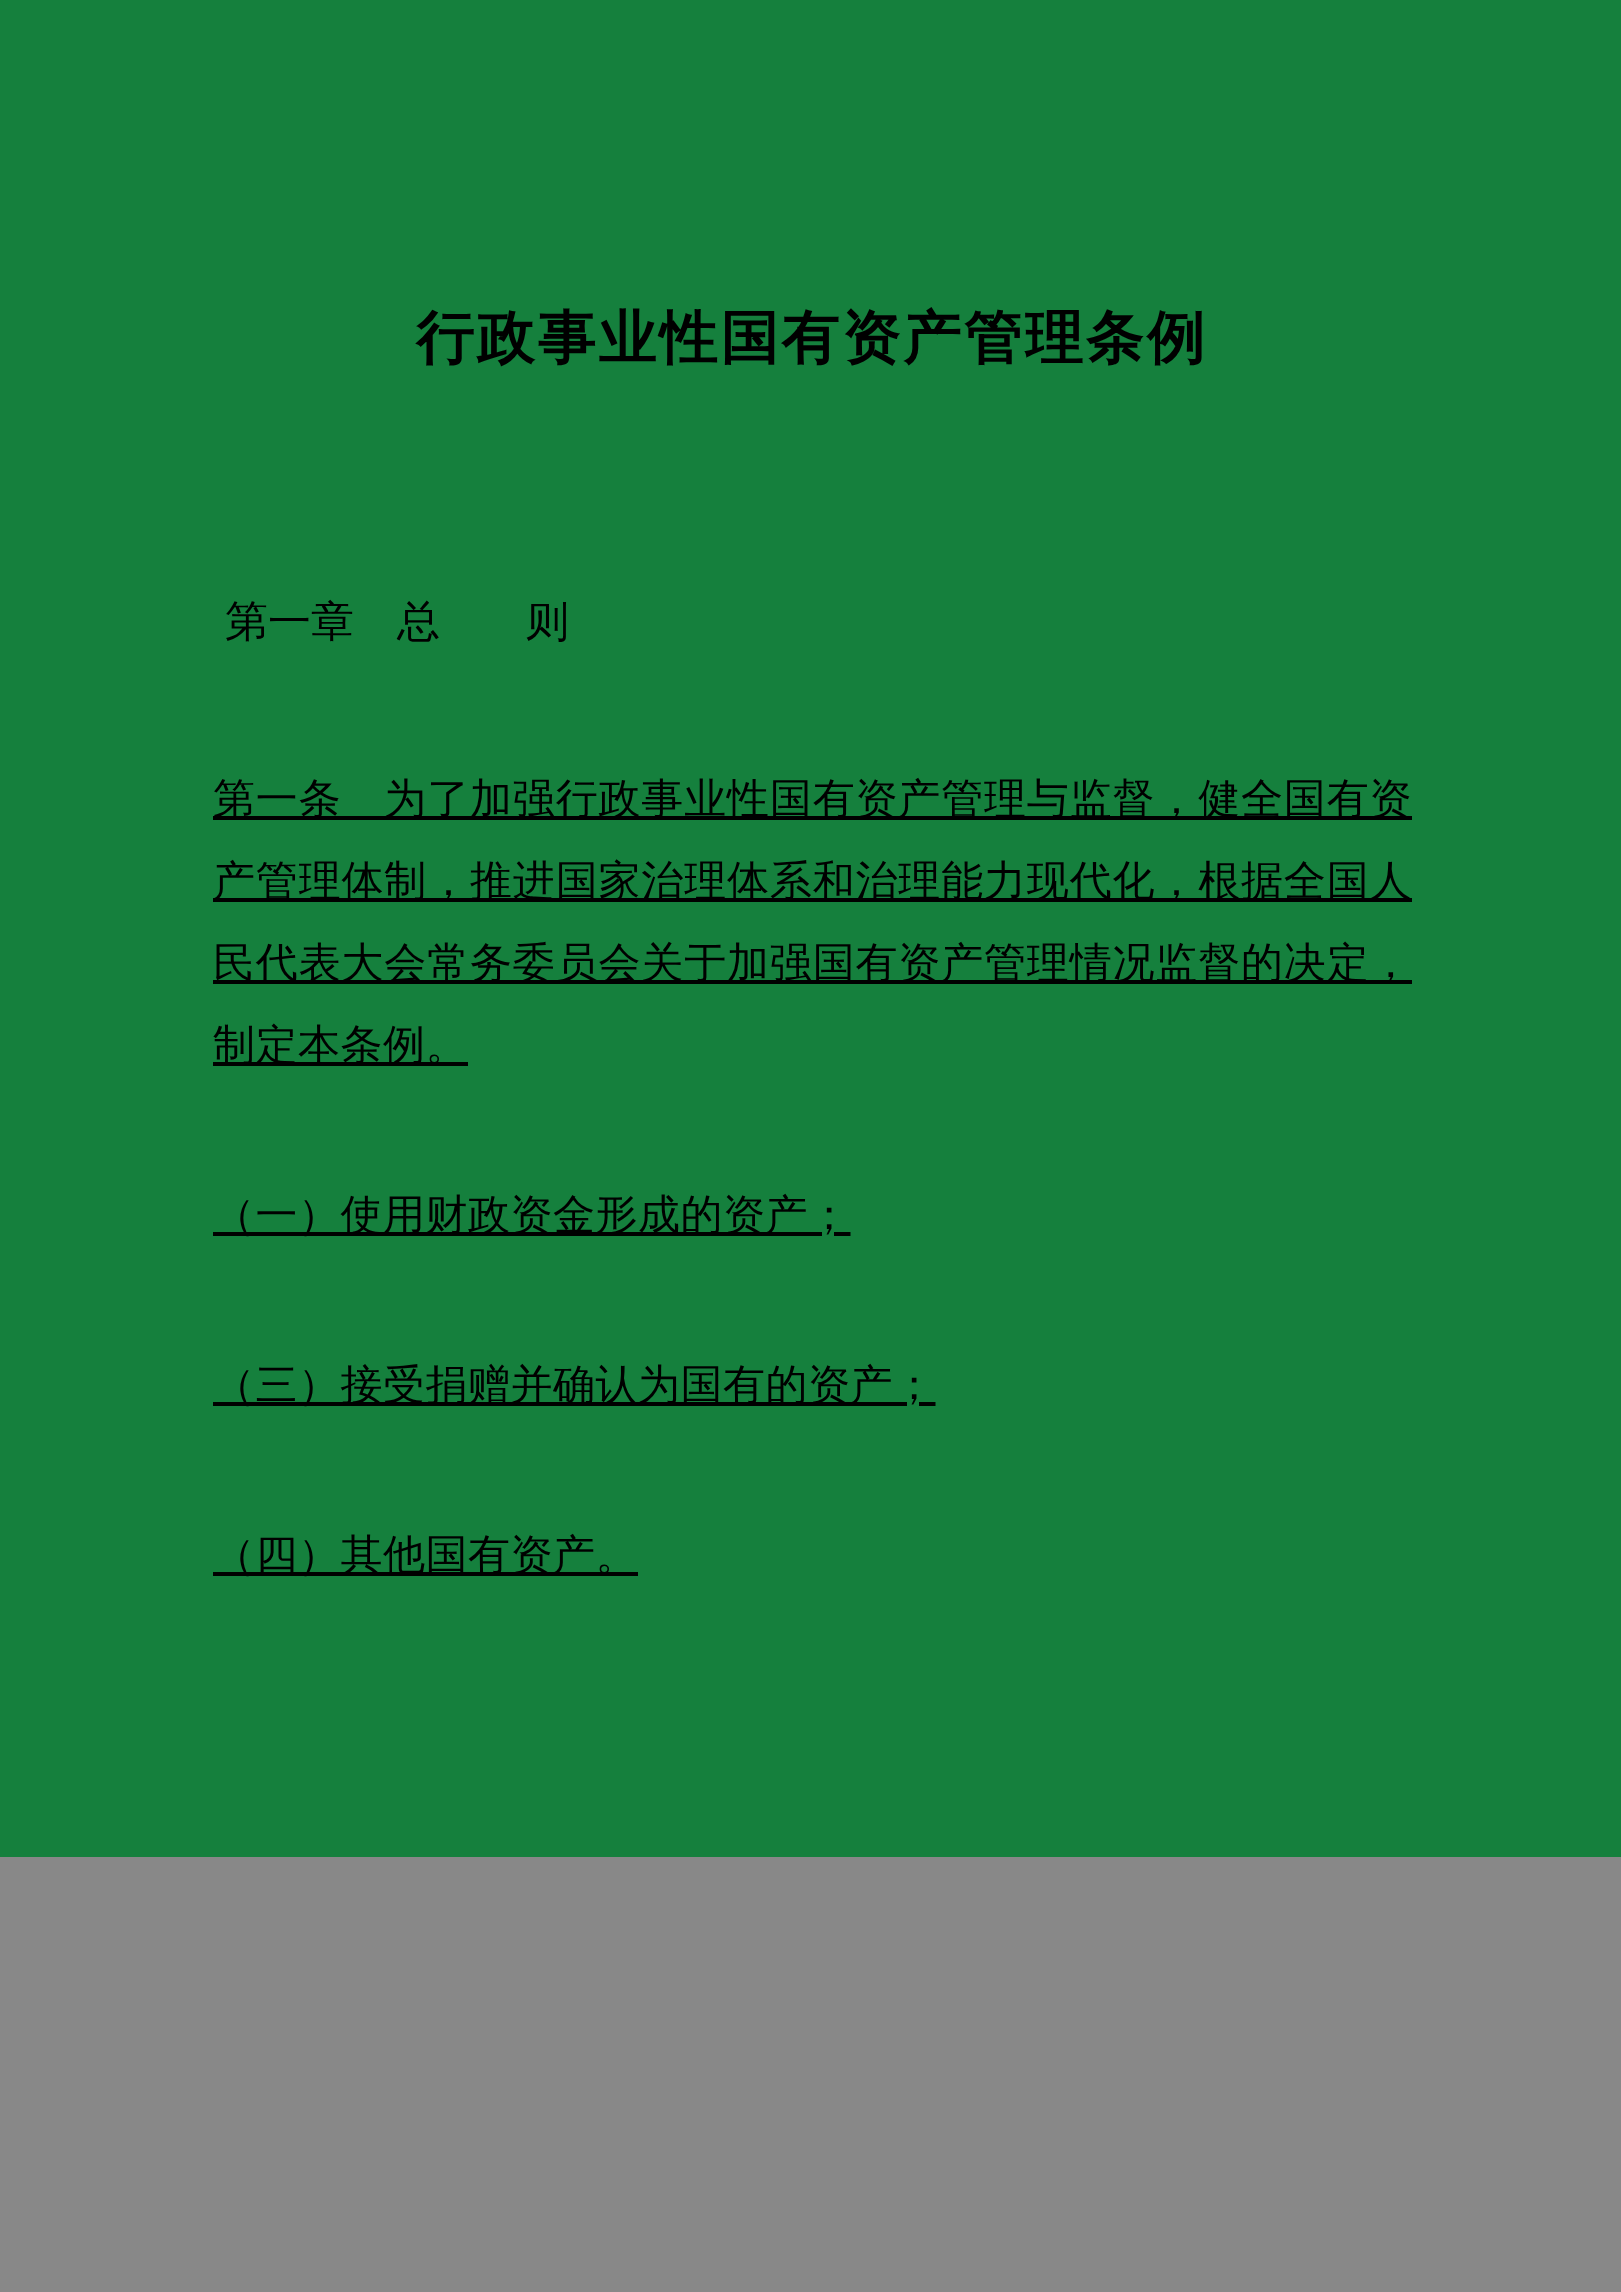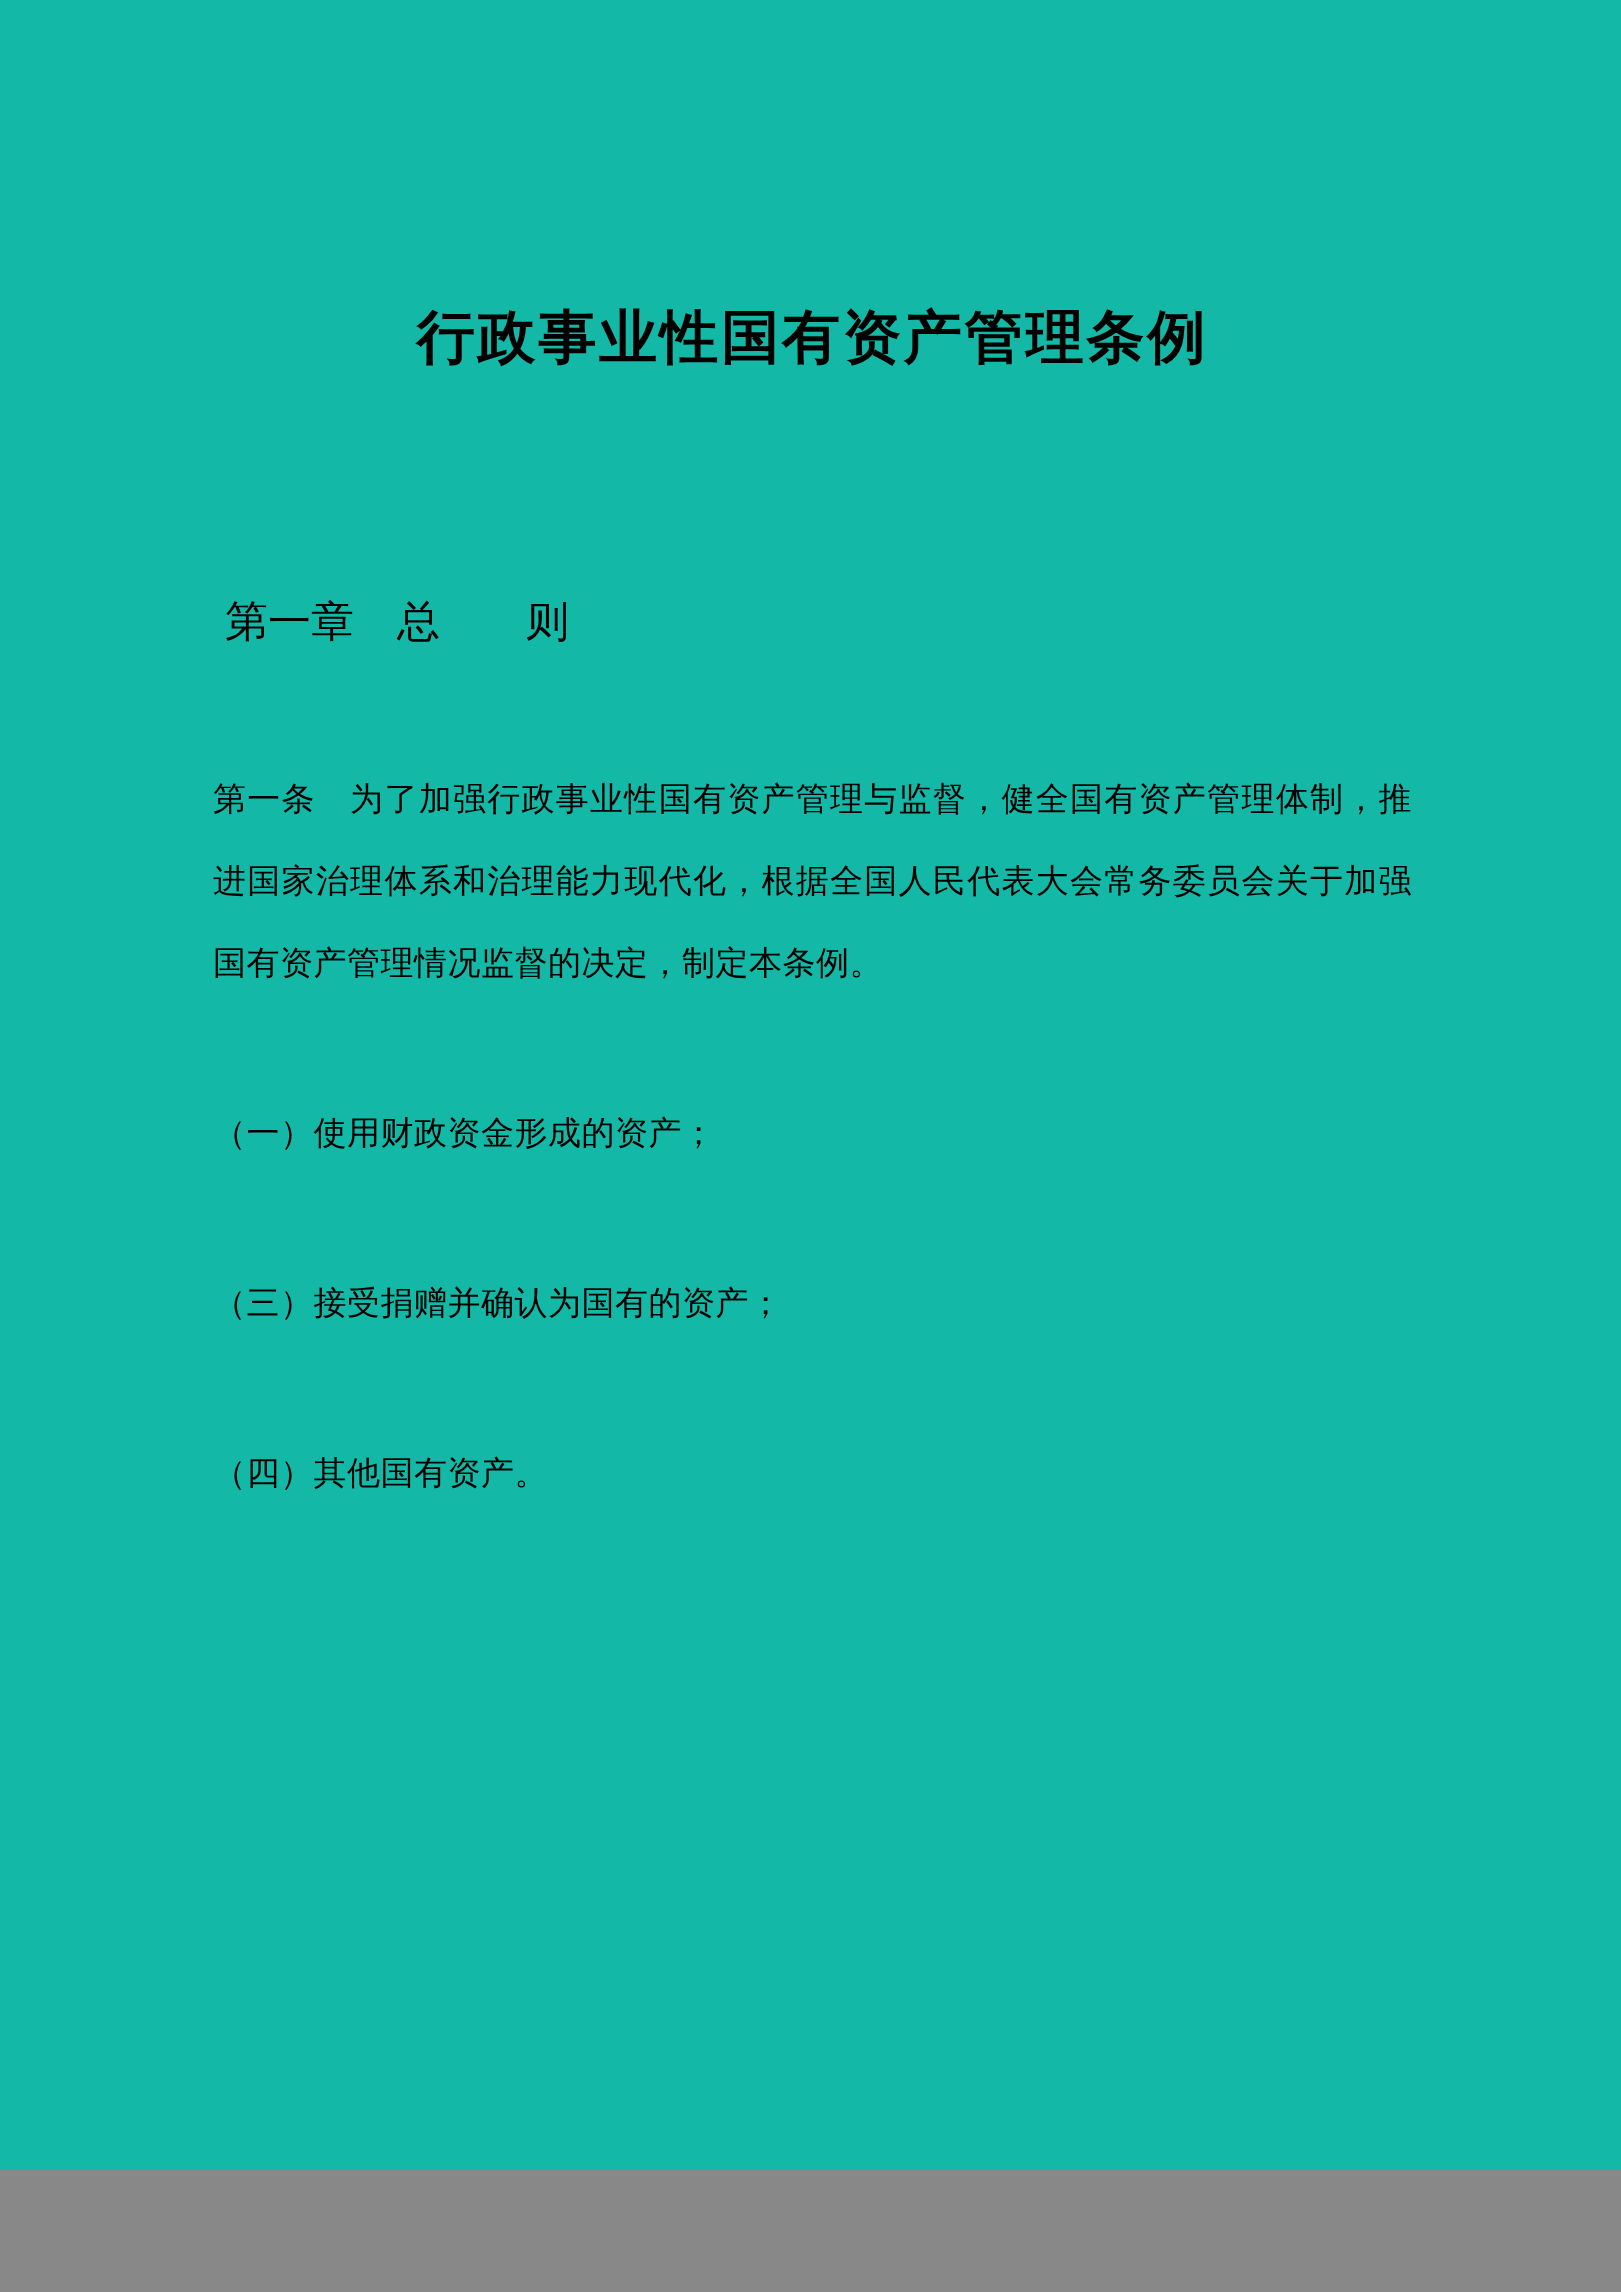--- a/index.html
+++ b/index.html
@@ -3,23 +3,23 @@
 <meta charset="utf-8">
 <style>
   html, body {
     margin: 0;
     padding: 0;
     background: #888;
   }
   .page {
     position: relative;
     width: 1621px;
-    height: 2170px;
+    height: 1857px;
     margin: 0 auto;
-    background: #14b8a6;
+    background: #15803d;
     box-sizing: border-box;
     padding: 297px 209px 0 213px;
     color: #000000;
     font-family: "Liberation Serif", "DejaVu Serif", serif;
     overflow: hidden;
   }
   .title {
     margin: 0 0 202px 0;
     font-size: 58px;
     font-weight: bold;
@@ -30,25 +30,26 @@
   }
   .chapter {
     margin: 0 0 95px 12px;
     font-size: 43px;
     font-weight: normal;
     line-height: 82px;
     text-align: left;
   }
   .para {
     margin: 0 0 88px 0;
-    font-size: 33px;
+    font-size: 42px;
     line-height: 82px;
     text-align: justify;
     text-justify: inter-character;
     letter-spacing: 0.5px;
+    text-decoration: underline;
   }
 </style>
 </head>
 <body>
 
 <div class="page">
   <h1 class="title">行政事业性国有资产管理条例</h1>
 
   <h2 class="chapter">第一章　总　　则</h2>
 

